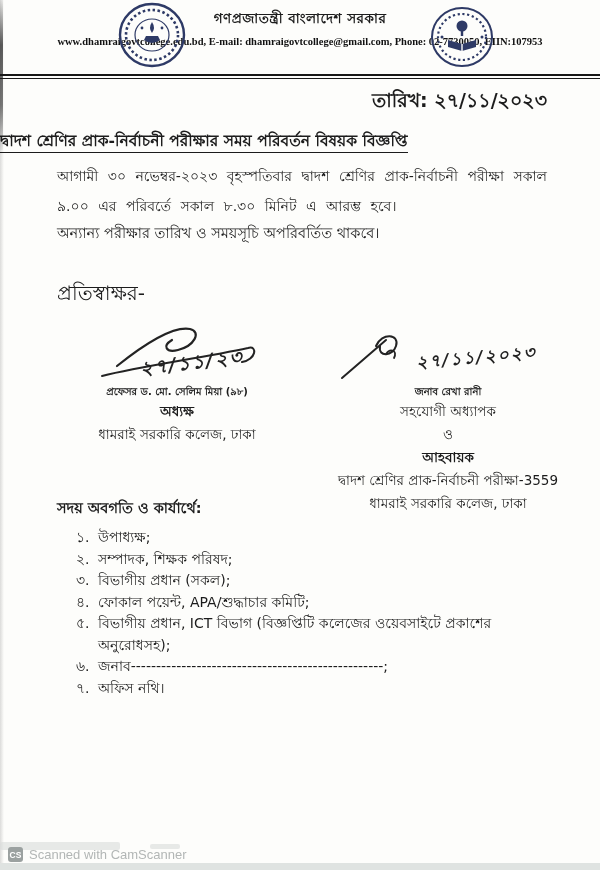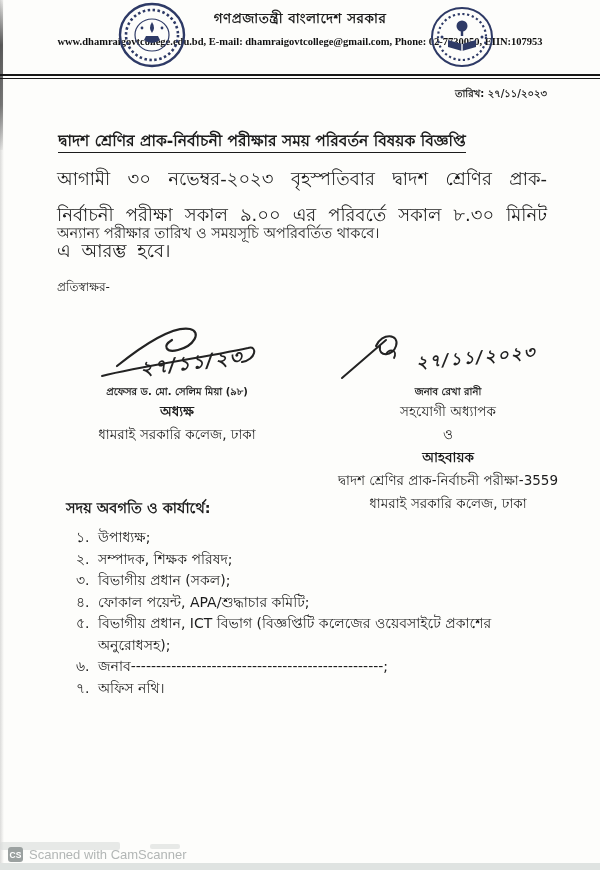--- a/index.html
+++ b/index.html
@@ -25,44 +25,44 @@
   .header{position:absolute;left:0;top:8px;width:600px;text-align:center;}
   .govt-line{font-size:13.5px;font-weight:bold;letter-spacing:.5px;}
   .college-name{font-size:26px;font-weight:bold;margin-top:4px;letter-spacing:.5px;}
   .contact-line{font-family:"Liberation Serif","DejaVu Serif",serif;font-size:10.5px;font-weight:bold;margin-top:5px;color:#111;}
   .seal{position:absolute;top:0;}
   .seal.left{left:118px;top:2px;}
   .seal.right{left:430px;top:6px;}
   .rule{position:absolute;left:0;top:74px;width:600px;border-top:2.5px solid #181818;border-bottom:1.5px solid #181818;height:2px;}
 
   
-  .date-line{position:absolute;right:53px;top:86px;font-size:10px;font-weight:bold;}
-  .doc-title{position:absolute;left:0;top:129px;width:524px;text-align:center;font-size:15.5px;font-weight:bold;}
+  .date-line{position:absolute;right:53px;top:86px;font-size:19px;font-weight:bold;}
+  .doc-title{position:absolute;left:0;top:129px;width:524px;font-size:15.5px;font-weight:bold;}
   .doc-title span{border-bottom:1.5px solid #1c1c1c;padding-bottom:2px;}
 
   
-  .para1{position:absolute;left:57px;top:161px;width:490px;font-size:18px;line-height:36px;text-align:justify;word-spacing:5px;}
+  .para1{position:absolute;left:57px;top:161px;width:490px;font-size:14px;line-height:30px;text-align:justify;word-spacing:5px;}
   .para2{position:absolute;left:57px;top:222px;width:490px;font-size:14.5px;}
-  .countersign{position:absolute;left:57px;top:278px;font-size:12px;}
+  .countersign{position:absolute;left:57px;top:278px;font-size:20px;}
 
   
   .sig-block{position:absolute;text-align:center;}
   .sig-left{left:62px;top:320px;width:230px;}
   .sig-right{left:328px;top:330px;width:240px;}
   .sig-art{position:relative;height:62px;}
   .sig-art svg{position:absolute;left:0;top:0;}
   .hand-date{position:absolute;font-size:19px;font-weight:bold;transform:rotate(-7deg);font-style:italic;letter-spacing:2px;color:#222;}
   .sig-left .hand-date{left:78px;top:28px;}
   .sig-right .hand-date{left:88px;top:14px;font-size:17px;transform:rotate(-5deg);}
   .sig-name{font-size:10px;font-weight:bold;margin-top:2px;}
   .sig-line{font-size:13.5px;margin-top:0;}
   .sig-bold{font-weight:bold;}
 
   
-  .dist-heading{position:absolute;left:66px;top:497px;font-size:14.5px;font-weight:bold;}
+  .dist-heading{position:absolute;left:57px;top:497px;font-size:14.5px;font-weight:bold;}
   .dist-list{position:absolute;left:76px;top:527px;width:470px;font-size:14px;}
   .dist-row{display:flex;line-height:21.5px;}
   .dist-num{width:22px;flex:0 0 22px;}
   .dist-text{flex:1;}
 
   
   .watermark{position:absolute;left:8px;top:847px;display:flex;align-items:center;gap:6px;}
   .cs-badge{width:15px;height:15px;background:#9ba1a0;border-radius:3px;color:#fff;
     font-size:8.5px;font-weight:bold;display:flex;align-items:center;justify-content:center;
     font-family:"Liberation Sans",sans-serif;}

